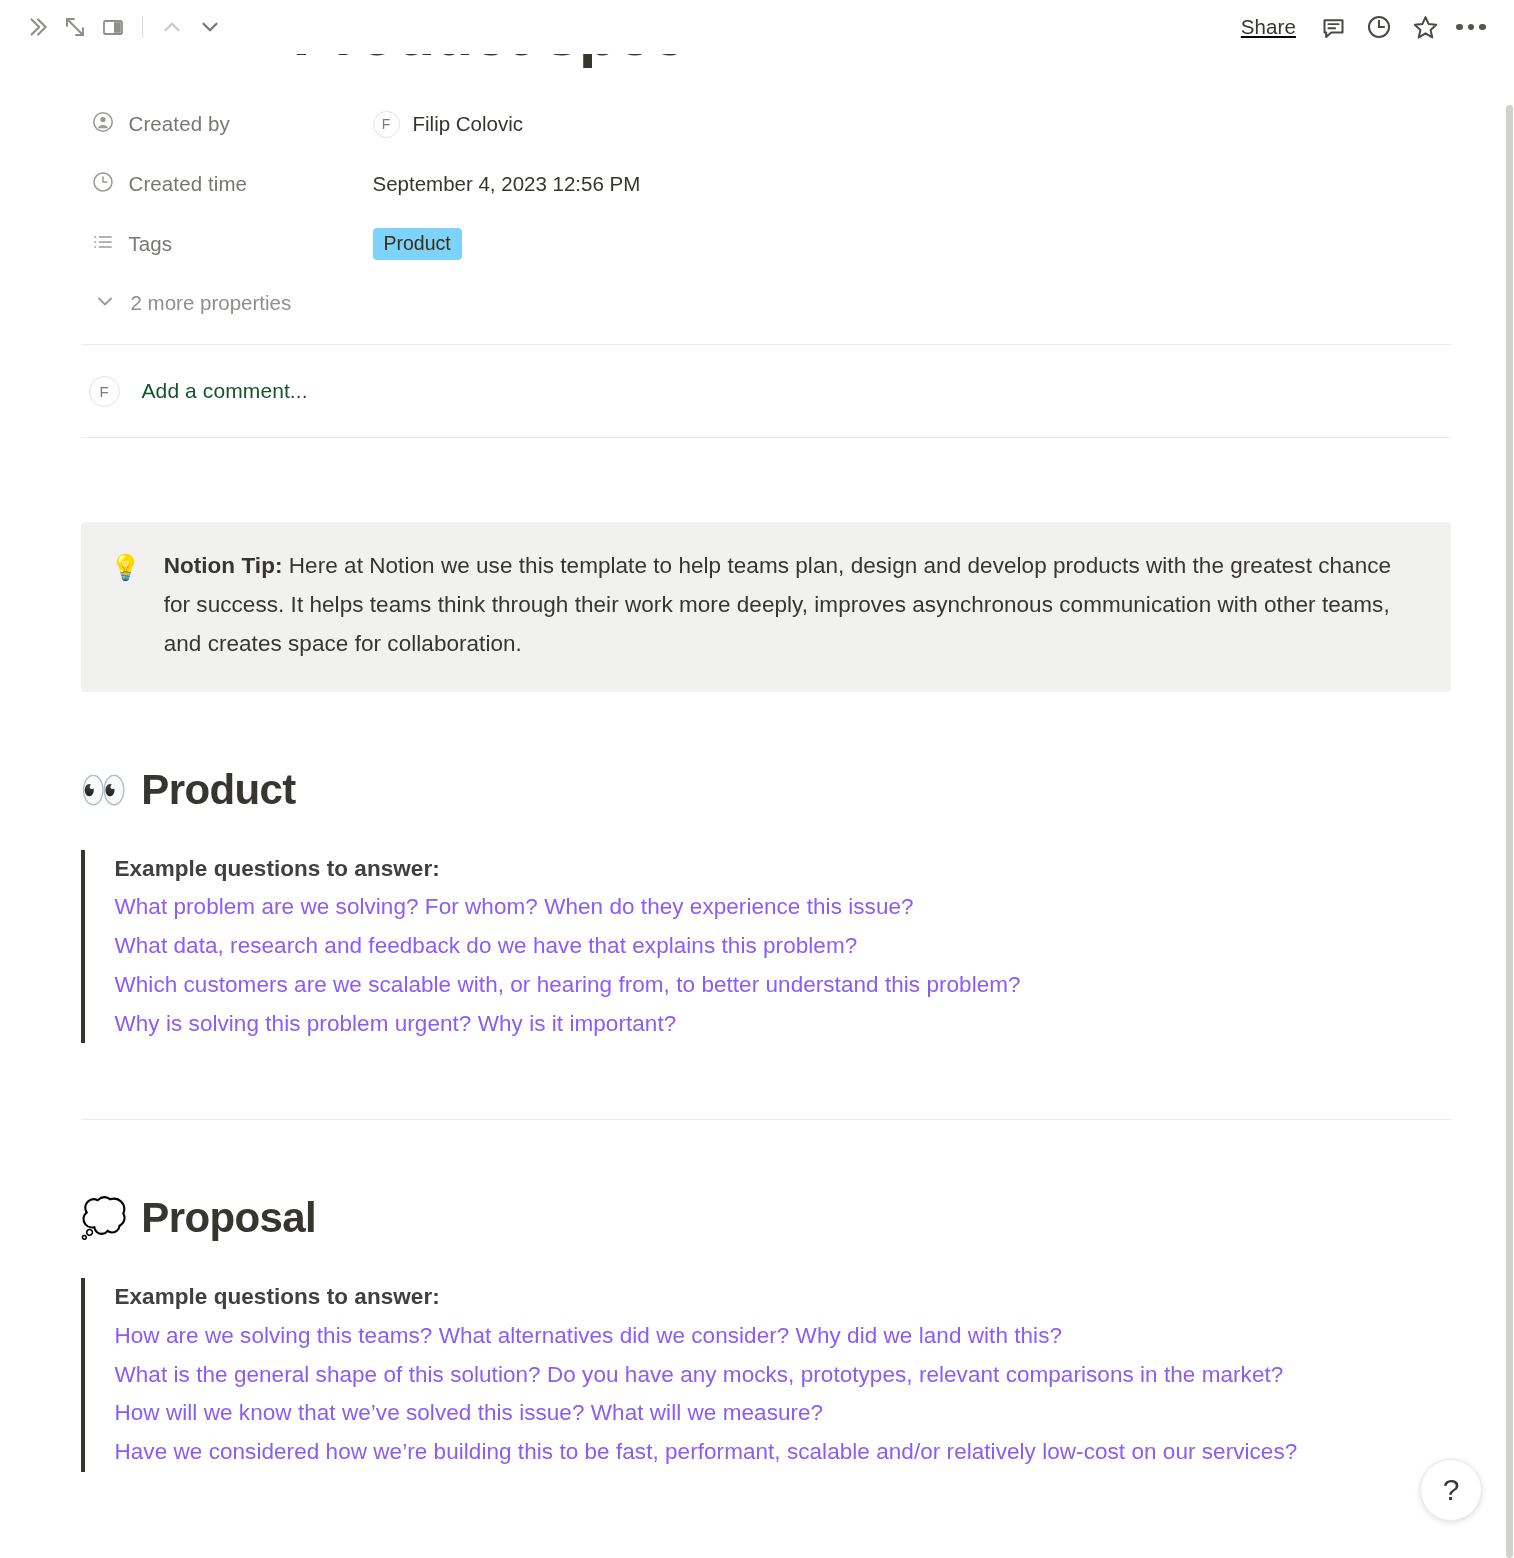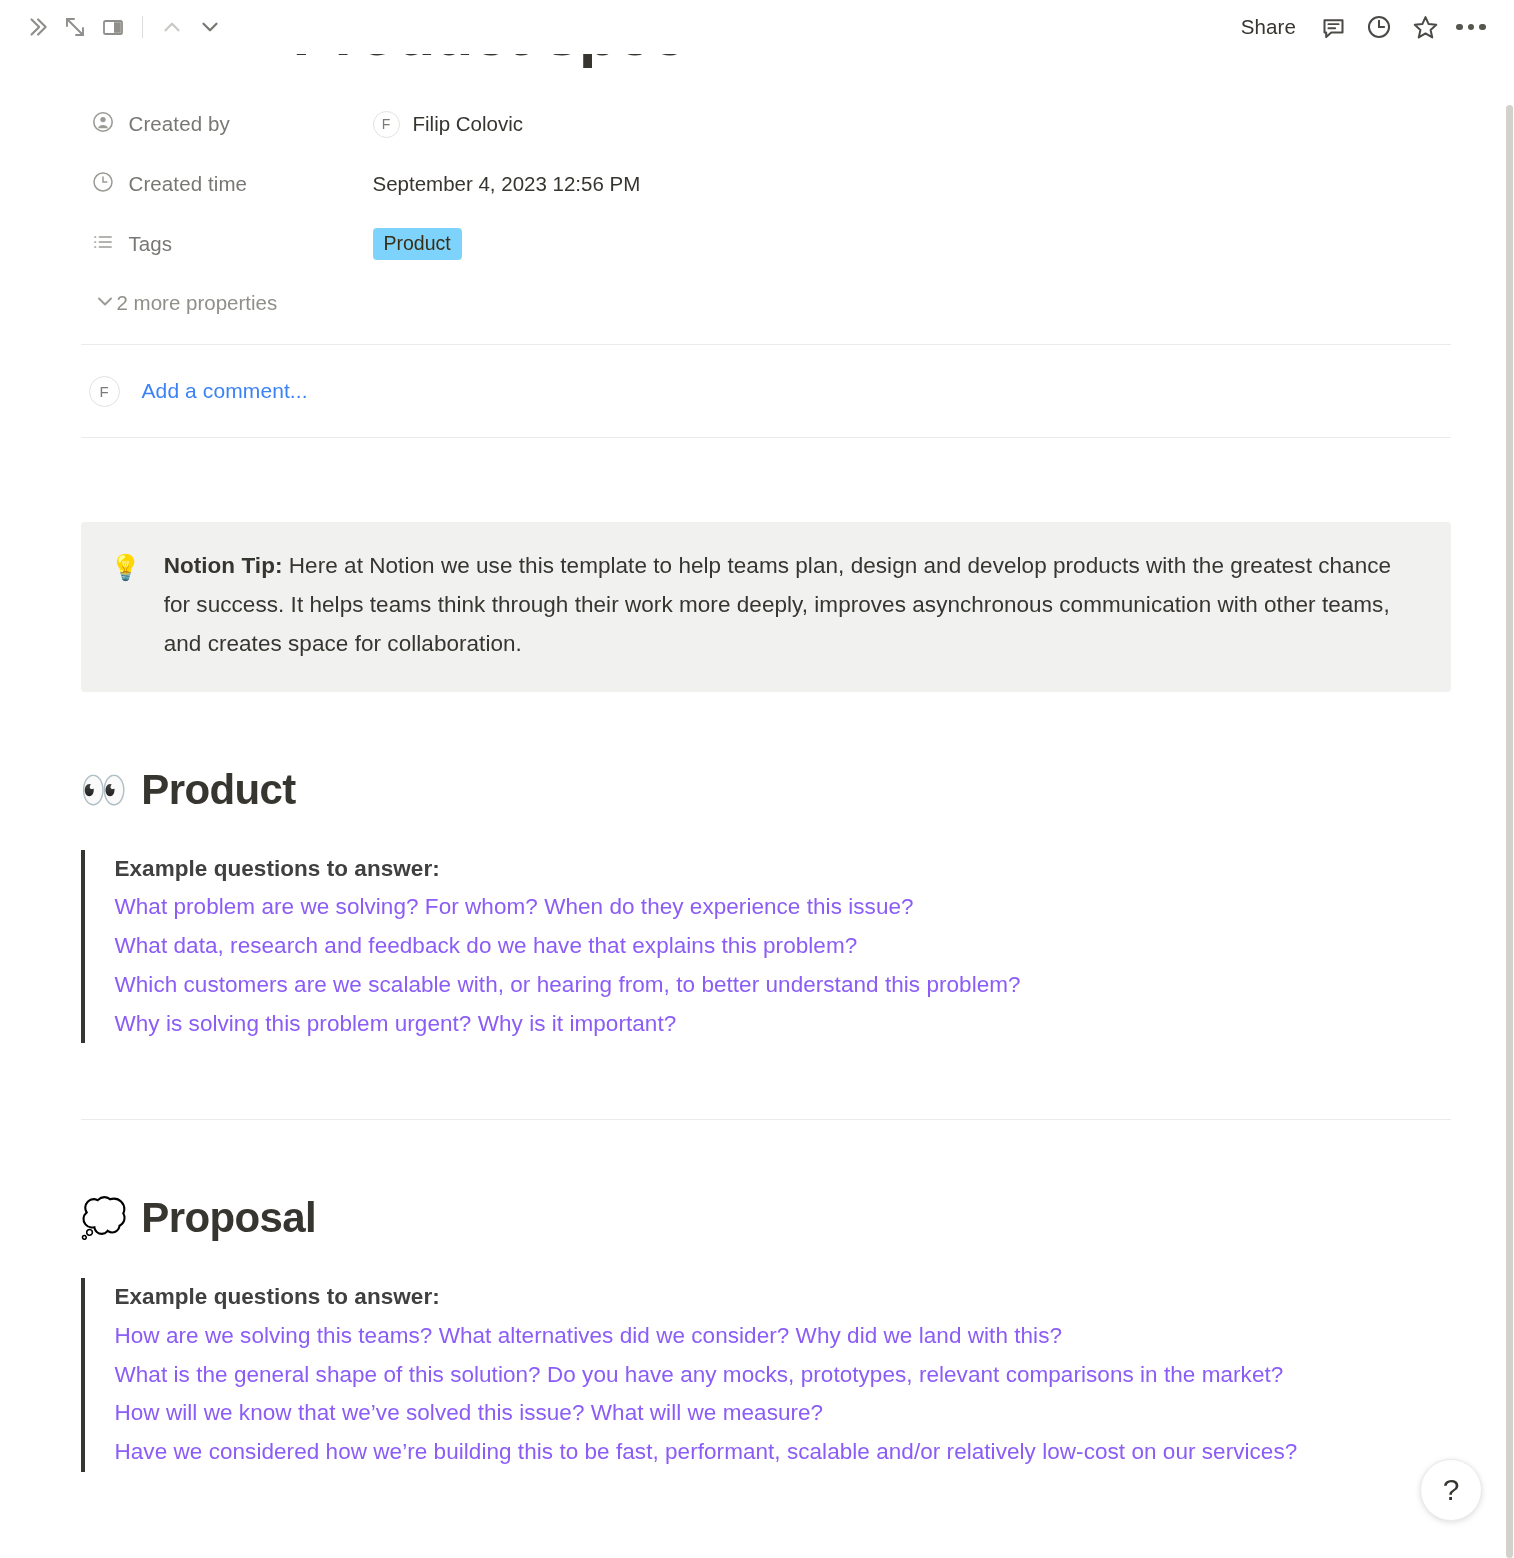--- a/index.html
+++ b/index.html
@@ -44,20 +44,21 @@
     width: 1px; height: 22px;
     background: #dcdcda;
     margin: 0 10px;
   }
   .topbar-right {
     margin-left: auto;
     display: flex;
     align-items: center;
     padding-right: 22px;
     gap: 4px;
+    text-decoration: underline;
   }
   .share-btn {
     font-size: 20.5px;
     color: #37352f;
     padding: 6px 12px;
     border-radius: 5px;
     cursor: pointer;
     letter-spacing: .1px;
   }
   .tb-icon-btn {
@@ -170,20 +171,21 @@
     background: #7dd3fc;
     color: #3a2d15;
     font-size: 19.5px;
     padding: 4px 11px 6px;
     border-radius: 4px;
     line-height: 1.15;
   }
   .more-props {
     display: flex;
     align-items: center;
+    gap: 14px;
     padding-left: 12px;
     height: 42px;
     margin-top: 6px;
     cursor: pointer;
     width: 340px;
     border-radius: 4px;
   }
   .more-props .lbl {
     font-size: 20.5px;
     color: #918f8a;
@@ -204,21 +206,21 @@
     padding-left: 8px;
     cursor: text;
   }
   .comment-row .avatar-sm {
     width: 31px; height: 31px;
     font-size: 15px;
     margin-right: 22px;
   }
   .comment-placeholder {
     font-size: 21px;
-    color: #3b82f6;
+    color: #14532d;
     letter-spacing: .1px;
   }
 
   
   .callout {
     margin-top: 84px;
     background: #f1f1ef;
     border-radius: 4px;
     padding: 25px 30px 28px 30px;
     display: flex;

